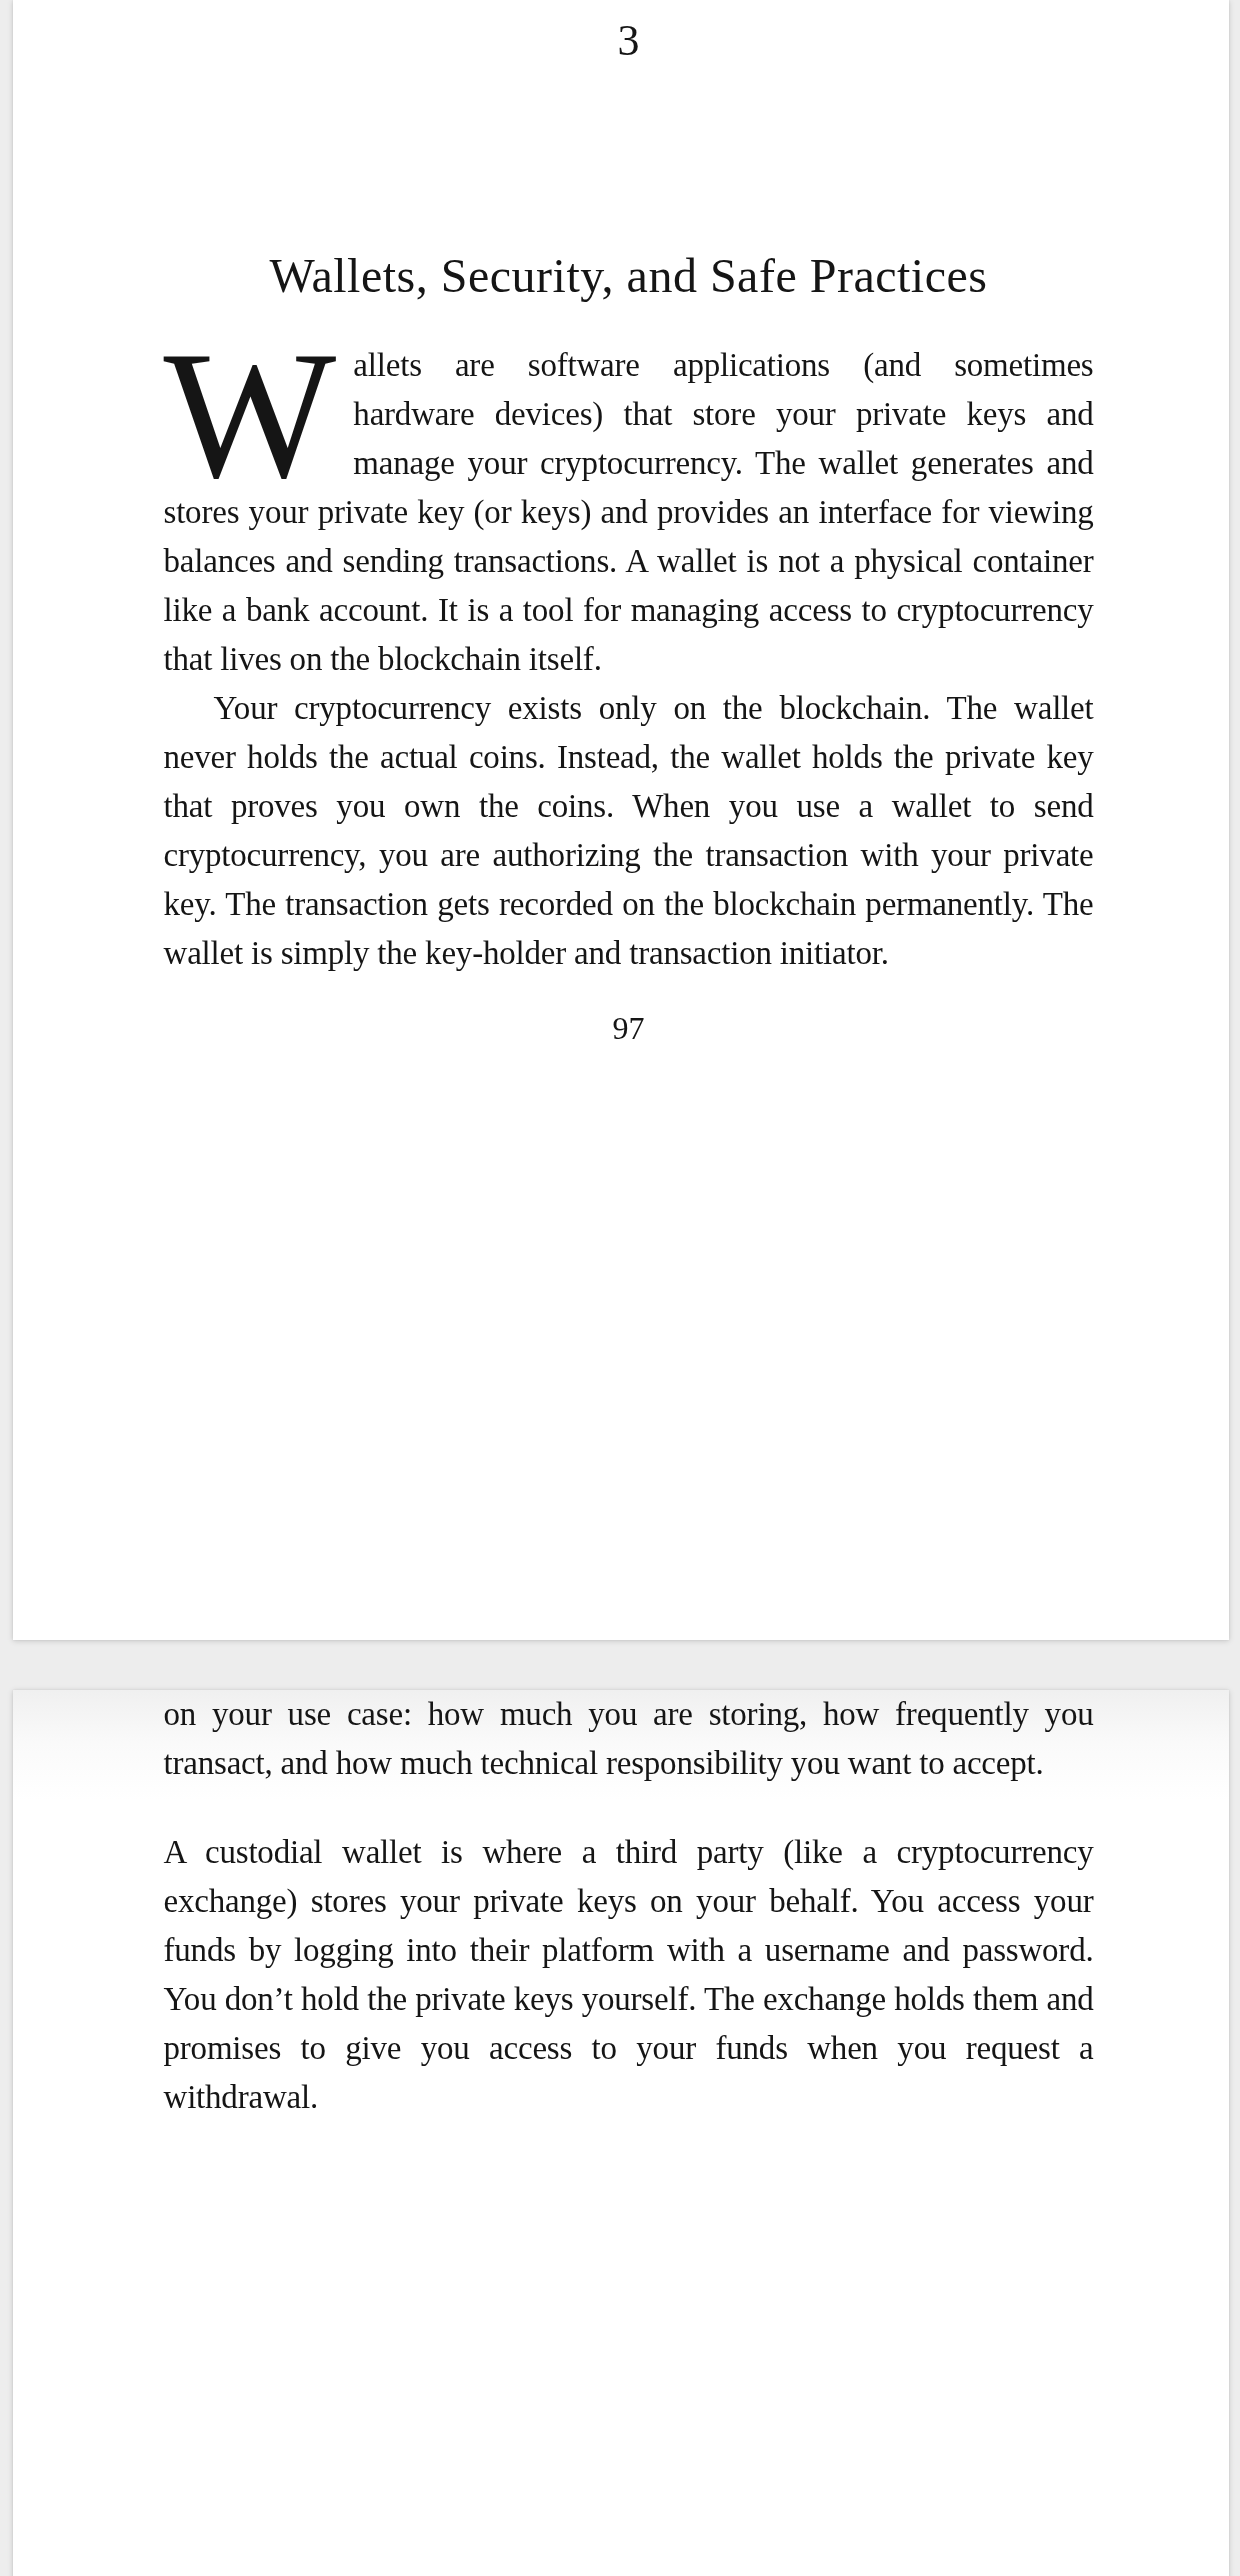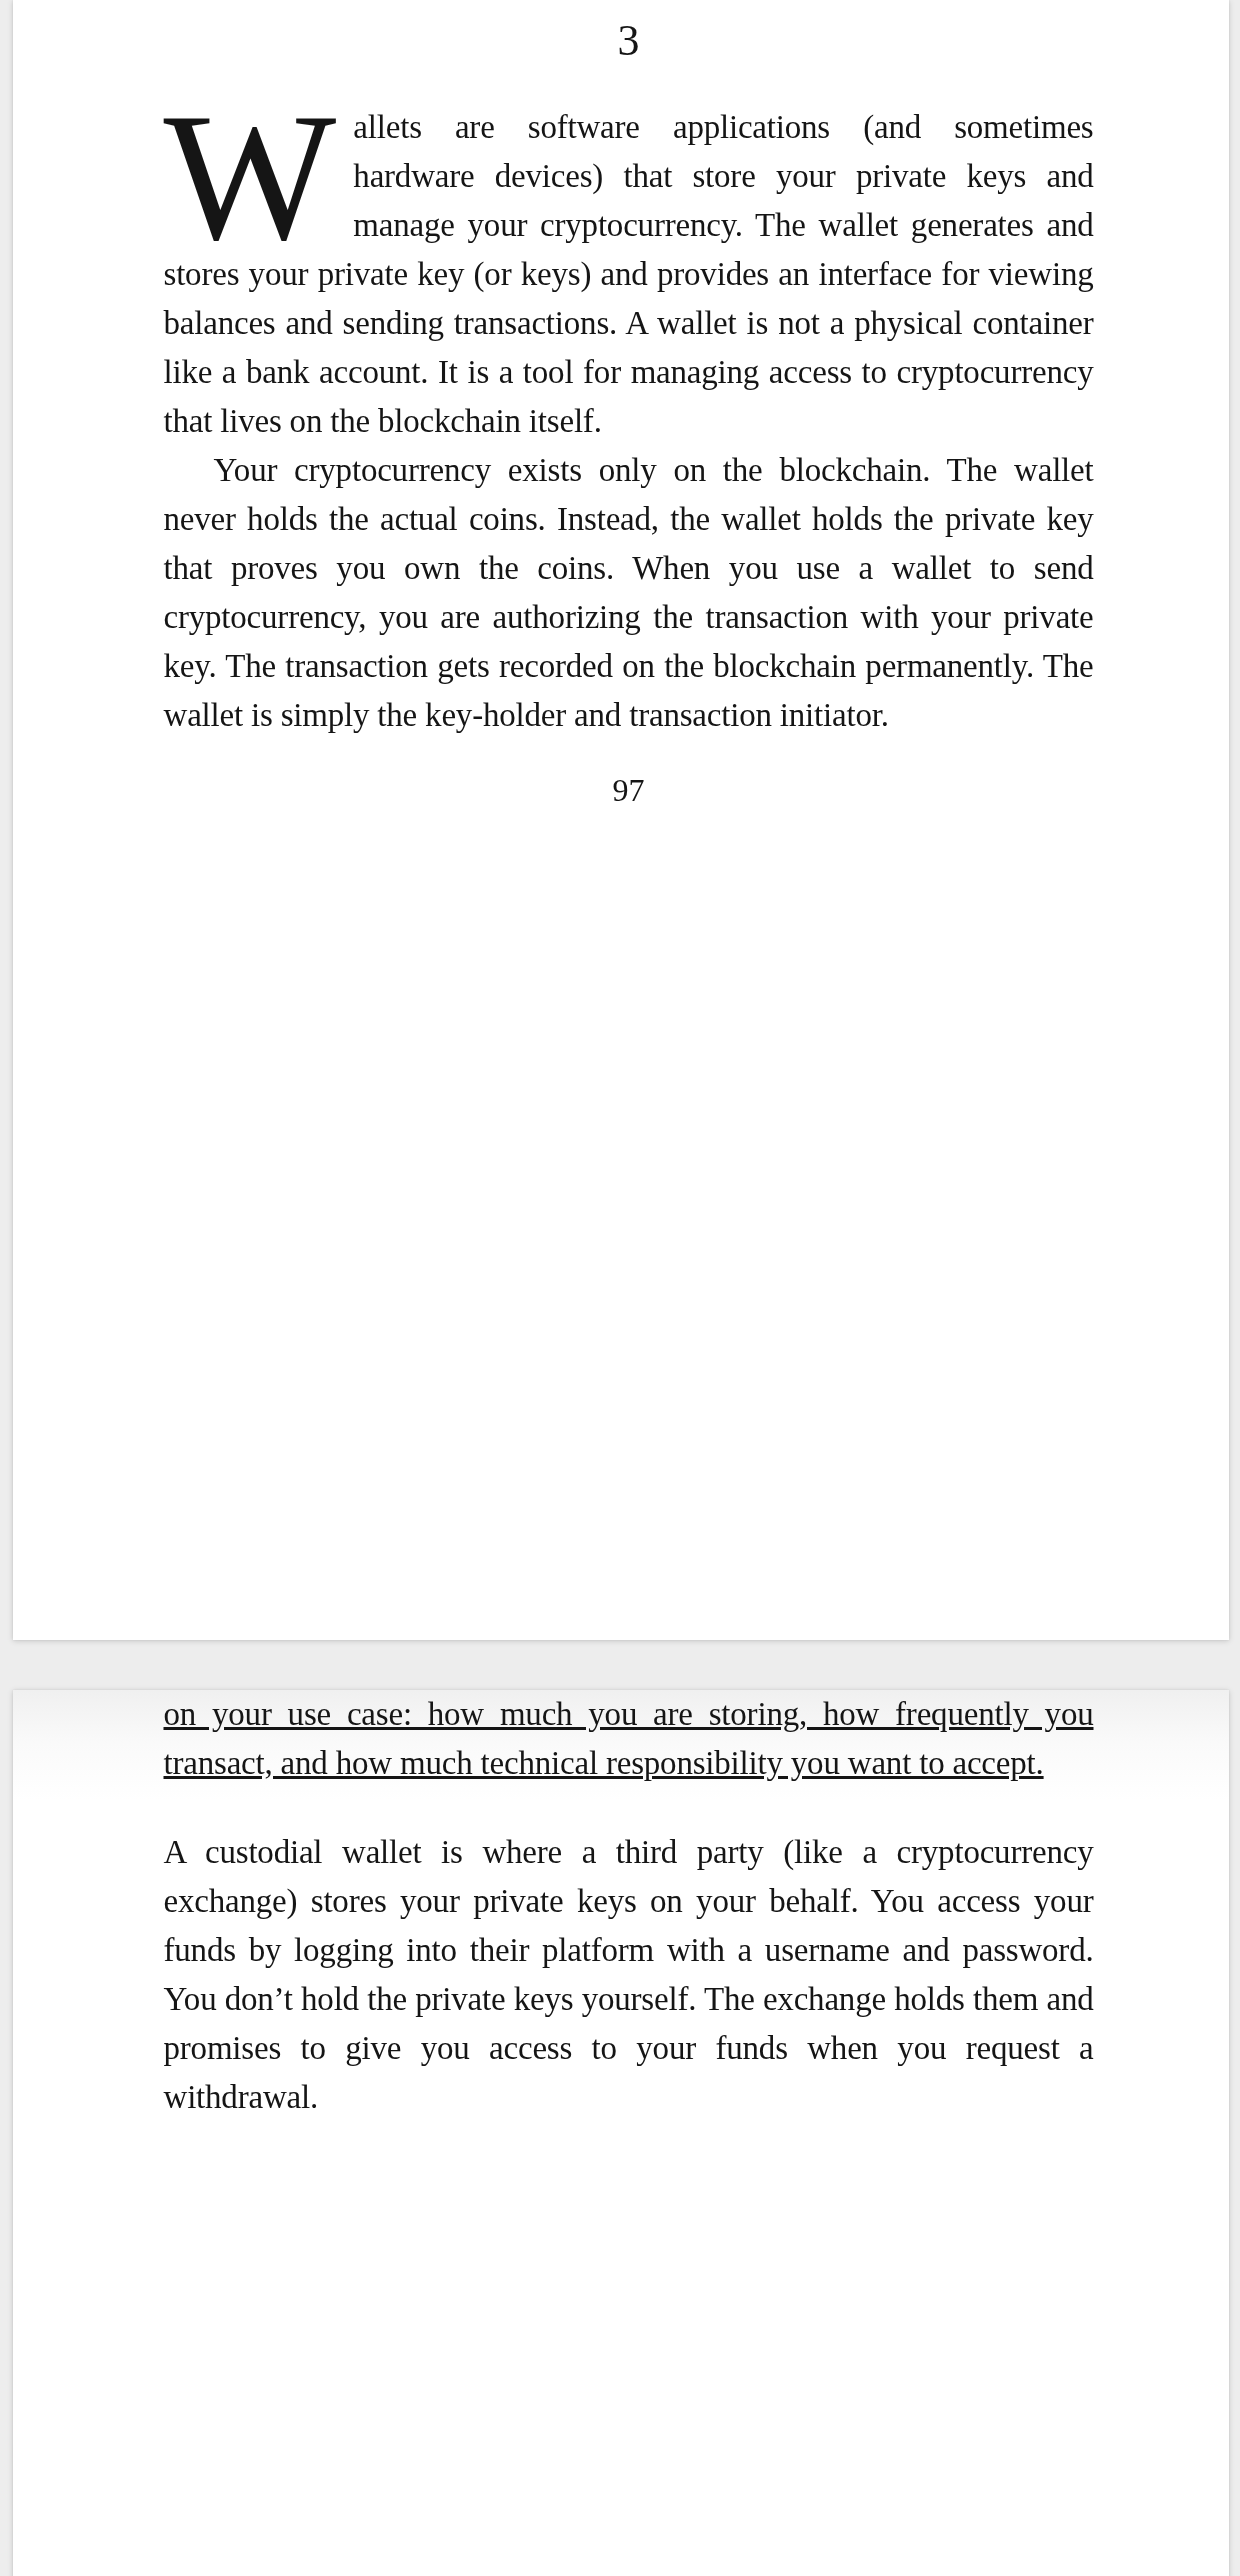--- a/index.html
+++ b/index.html
@@ -99,32 +99,33 @@
 
   .running-header {
     padding-top: 121px;
     font-size: 24px;
     line-height: 29px;
     text-align: center;
     letter-spacing: 0.8px;
     font-weight: normal;
   }
 
-  .page-2 .para-continuation { margin-top: 50px; text-decoration: underline; }
+  .page-2 .para-continuation { margin-top: 50px; }
   .page-2 .section-heading   { margin-top: 67px; }
   .page-2 .para-body         { margin-top: 40px; }
 </style>
 </head>
 <body>
 
 <div class="viewport">
 
   <div class="page page-1">
     <div class="chapter-number">3</div>
 
+    <h1 class="chapter-title">Wallets, Security, and Safe Practices</h1>
 
 
     <p class="body-para para-first">
       <span class="dropcap">W</span><span>allets are software applications (and sometimes hardware devices) that store your private keys and manage your cryptocurrency. The wallet generates and stores your private key (or keys) and provides an interface for viewing balances and sending transactions. A wallet is not a physical container like a bank account. It is a tool for managing access to cryptocurrency that lives on the blockchain itself.</span>
     </p>
 
     <p class="body-para indented">Your cryptocurrency exists only on the blockchain. The wallet never holds the actual coins. Instead, the wallet holds the private key that proves you own the coins. When you use a wallet to send cryptocurrency, you are authorizing the transaction with your private key. The transaction gets recorded on the blockchain permanently. The wallet is simply the key-holder and transaction initiator.</p>
 
 
     <div class="folio">97</div>

